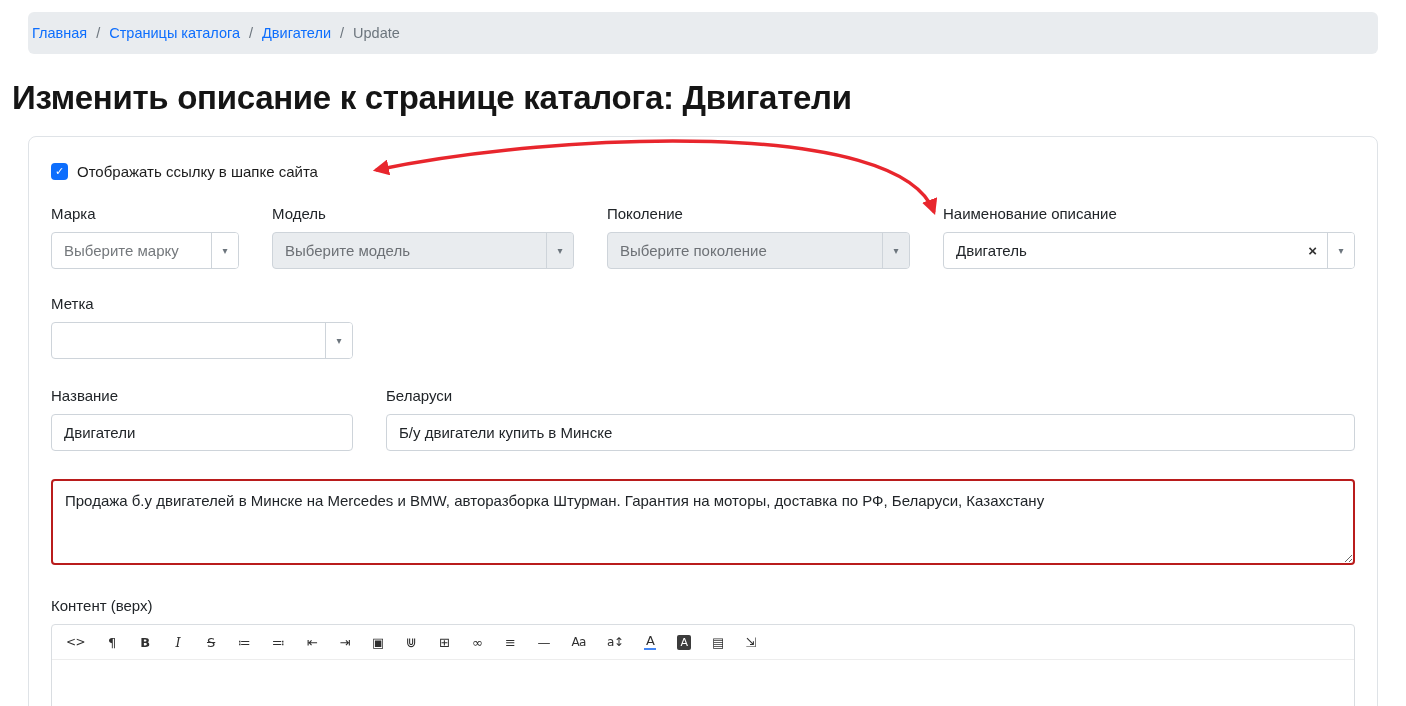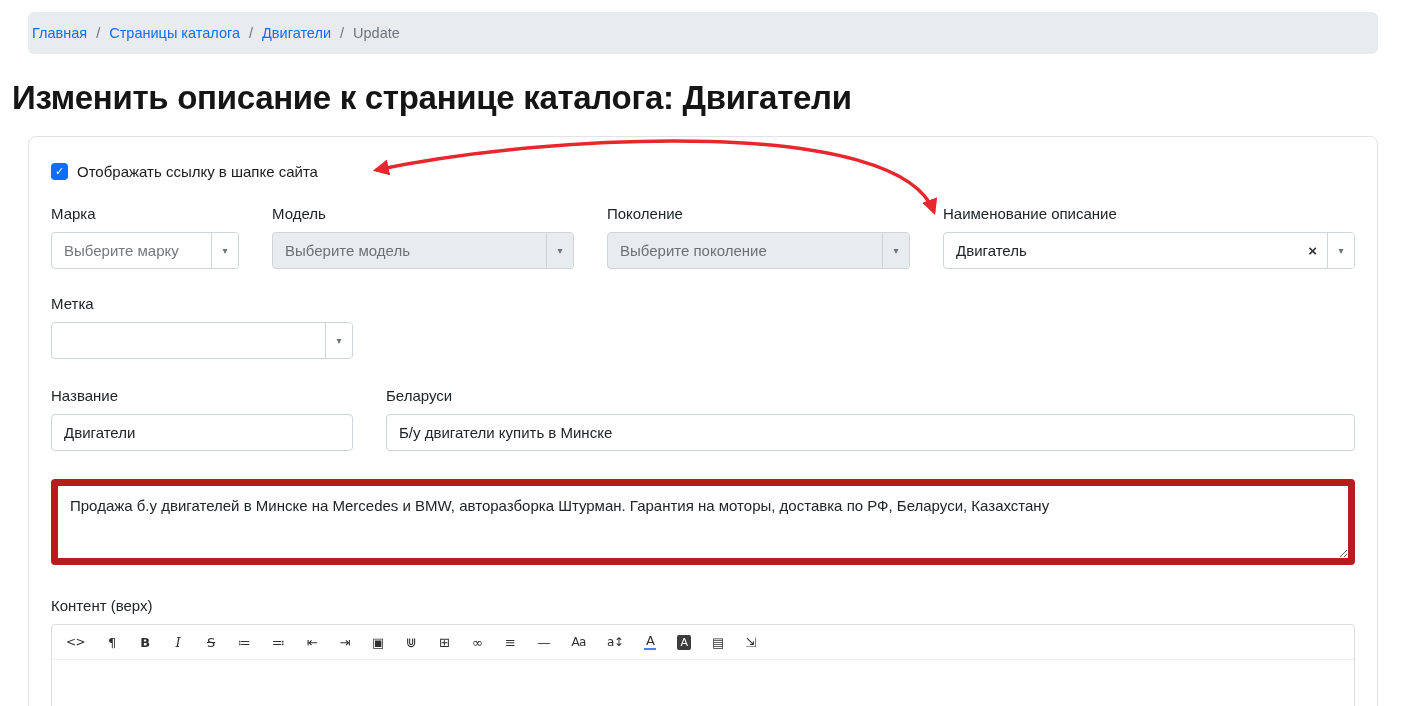--- a/index.html
+++ b/index.html
@@ -71,21 +71,21 @@
   .select.disabled { background: #e9ecef; cursor: default; }
   .select.disabled .select-value.placeholder { color: #6d7176; text-align: center; }
   .select.disabled .select-arrow { background: #e9ecef; }
 
   input.text-input {
     width: 100%; height: 37px; border: 1px solid #ced4da; border-radius: 4px;
     padding: 0 12px; font-size: 15px; color: #212529;
     font-family: "Liberation Sans", "DejaVu Sans", sans-serif;
   }
   textarea.seo-textarea {
-    width: 100%; height: 86px; border: 7px solid #b91c1c; border-radius: 4px;
+    width: 100%; height: 86px; border: 2px solid #b91c1c; border-radius: 4px;
     padding: 9px 12px; font-size: 15px; line-height: 1.45; color: #212529;
     resize: vertical; font-family: "Liberation Sans", "DejaVu Sans", sans-serif;
   }
 
   .editor { border: 1px solid #d9dde1; border-radius: 4px; background: #fff; }
   .editor-toolbar {
     display: flex; align-items: center; gap: 21px; padding: 10px 14px;
     border-bottom: 1px solid #ededed; height: 35px;
   }
   .tb {

